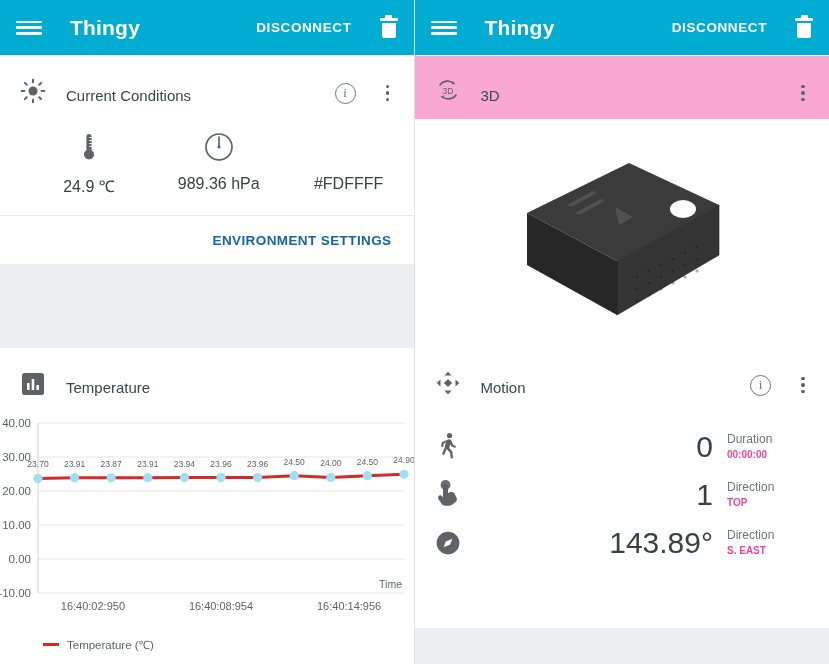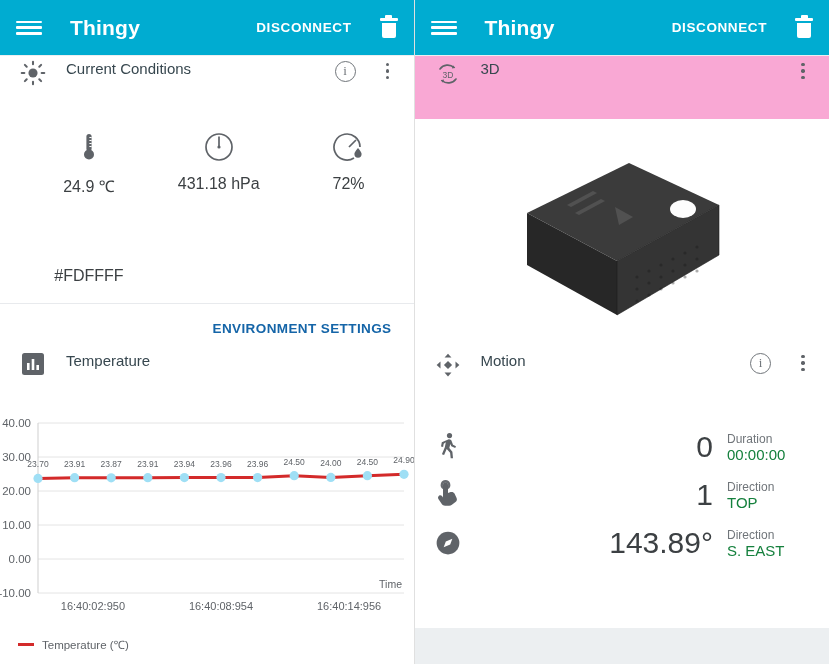--- a/index.html
+++ b/index.html
@@ -25,21 +25,21 @@
   .appbar-title { font-size: 21px; font-weight: bold; margin-left: 28px; letter-spacing: .2px; }
   .appbar-spacer { flex: 1; }
   .disconnect { font-size: 13.5px; font-weight: bold; letter-spacing: .6px; cursor: pointer; }
   .trash { width: 18px; height: 22px; margin-left: 28px; position: relative; cursor: pointer; }
   .trash .lid { position: absolute; top: 1px; left: 0; width: 18px; height: 3px; background: #fff; border-radius: 1px; }
   .trash .lid:after { content: ""; position: absolute; top: -2.5px; left: 5.5px; width: 7px; height: 2.5px; background: #fff; border-radius: 1px 1px 0 0; }
   .trash .can { position: absolute; top: 6px; left: 2px; width: 14px; height: 15px; background: #fff; border-radius: 0 0 2px 2px; }
 
   
   .card { background: #fff; position: absolute; left: 0; width: 100%; }
-  .card-head { display: flex; align-items: flex-start; height: 63px; padding: 4px 16px; }
+  .card-head { display: flex; align-items: flex-end; height: 63px; padding: 15px 16px; }
   .card-head .head-icon { width: 34px; display: flex; align-items: center; justify-content: center; }
   .card-title { font-size: 15px; color: #37474f; margin-left: 16px; font-weight: normal; }
   .head-actions { margin-left: auto; display: flex; align-items: center; }
   .icon-info {
     width: 21px; height: 21px; border: 1.6px solid #70757a; border-radius: 50%;
     color: #70757a; font-size: 13px; font-family: "Liberation Serif", serif;
     display: flex; align-items: center; justify-content: center; cursor: pointer;
   }
   .icon-kebab { width: 20px; height: 22px; margin-left: 22px; display: flex;
     flex-direction: column; align-items: center; justify-content: center; gap: 3.2px; cursor: pointer; }
@@ -50,37 +50,37 @@
   .sensor-cell { display: flex; flex-direction: column; align-items: center; padding: 8px 0 14px; }
   .sensor-icon { height: 40px; display: flex; align-items: center; justify-content: center; }
   .sensor-value { font-size: 16px; color: #3c4043; margin-top: 8px; }
   .divider { height: 1px; background: #e8eaed; margin: 4px 0 0; }
   .card-actions { height: 48px; display: flex; align-items: center; justify-content: flex-end; padding: 0 22px; }
   .text-btn { color: #1565a8; font-size: 13.5px; font-weight: bold; letter-spacing: .4px; cursor: pointer; text-align: center; }
 
   
   .chart-wrap { position: relative; width: 100%; height: 280px; }
   .chart-svg { display: block; }
-  .legend { display: flex; align-items: center; padding-left: 18px; margin-top: -4px; }
+  .legend { display: flex; align-items: center; padding-left: 43px; margin-top: -4px; }
   .legend-dash { width: 16px; height: 2.5px; background: #d32a2a; }
   .legend-label { font-size: 11.5px; color: #5f6368; margin-left: 8px; }
 
   
   .threed-card { background: #f9a8d4; }
   .threed-stage { height: 248px; position: relative; background: #fff; }
   .threed-stage svg { position: absolute; left: 50%; top: 50%; transform: translate(-50%,-50%); }
 
   
   .motion-row { display: flex; align-items: center; height: 48px; padding: 0 16px; }
   .motion-icon { width: 34px; display: flex; align-items: center; justify-content: center; }
   .motion-spacer { flex: 1; }
   .motion-value { font-size: 30px; color: #3c4043; font-weight: 300; margin-right: 14px; }
   .motion-meta { width: 86px; }
   .motion-meta .m-label { font-size: 12px; color: #70757a; line-height: 15px; }
-  .motion-meta .m-sub { font-size: 15px; color: #15803d; font-weight: normal; line-height: 16px; }
+  .motion-meta .m-sub { font-size: 10px; color: #ec4899; font-weight: bold; line-height: 16px; }
   .portrait-box { width: 30px; height: 28px; border: 2px solid #5f6368; border-radius: 2px;
     margin-right: 14px; position: relative; }
   .portrait-box:before { content:""; position:absolute; left:50%; top:5px; transform:translateX(-50%);
     width:7px; height:7px; border-radius:50%; background:#5f6368; }
   .portrait-box:after { content:""; position:absolute; left:50%; bottom:3px; transform:translateX(-50%);
     width:17px; height:7px; border-radius:8px 8px 0 0; background:#5f6368; }
   .gray-ico { fill: #5f6368; }
 </style>
 </head>
 <body>
@@ -149,31 +149,21 @@
           <div class="sensor-value">24.9 ℃</div>
         </div>
         <div class="sensor-cell">
           <div class="sensor-icon">
             <svg width="32" height="32" viewBox="0 0 32 32">
               <circle cx="16" cy="16" r="13" fill="none" stroke="#5f6368" stroke-width="1.7"></circle>
               <line x1="16" y1="16" x2="16" y2="5.5" stroke="#5f6368" stroke-width="1.7"></line>
               <circle cx="16" cy="16" r="1.6" fill="#5f6368"></circle>
             </svg>
           </div>
-          <div class="sensor-value">431.18 hPa</div>
-        </div>
-        <div class="sensor-cell">
-          <div class="sensor-icon">
-            <svg width="32" height="32" viewBox="0 0 32 32">
-              <path d="M27 16a13 13 0 1 0-6 11" fill="none" stroke="#5f6368" stroke-width="1.7"></path>
-              <line x1="16" y1="16" x2="23" y2="9" stroke="#5f6368" stroke-width="1.7"></line>
-              <path d="M25 17c2.6 3.2 3.6 4.6 3.6 6.1a3.6 3.6 0 0 1-7.2 0c0-1.5 1-2.9 3.6-6.1z" fill="#5f6368"></path>
-            </svg>
-          </div>
-          <div class="sensor-value">72%</div>
+          <div class="sensor-value">989.36 hPa</div>
         </div>
         <div class="sensor-cell">
           <div class="sensor-icon"></div>
           <div class="sensor-value">#FDFFFF</div>
         </div>
       </div>
 
       <div class="divider"></div>
       <div class="card-actions">
         <div class="text-btn">ENVIRONMENT SETTINGS</div>

